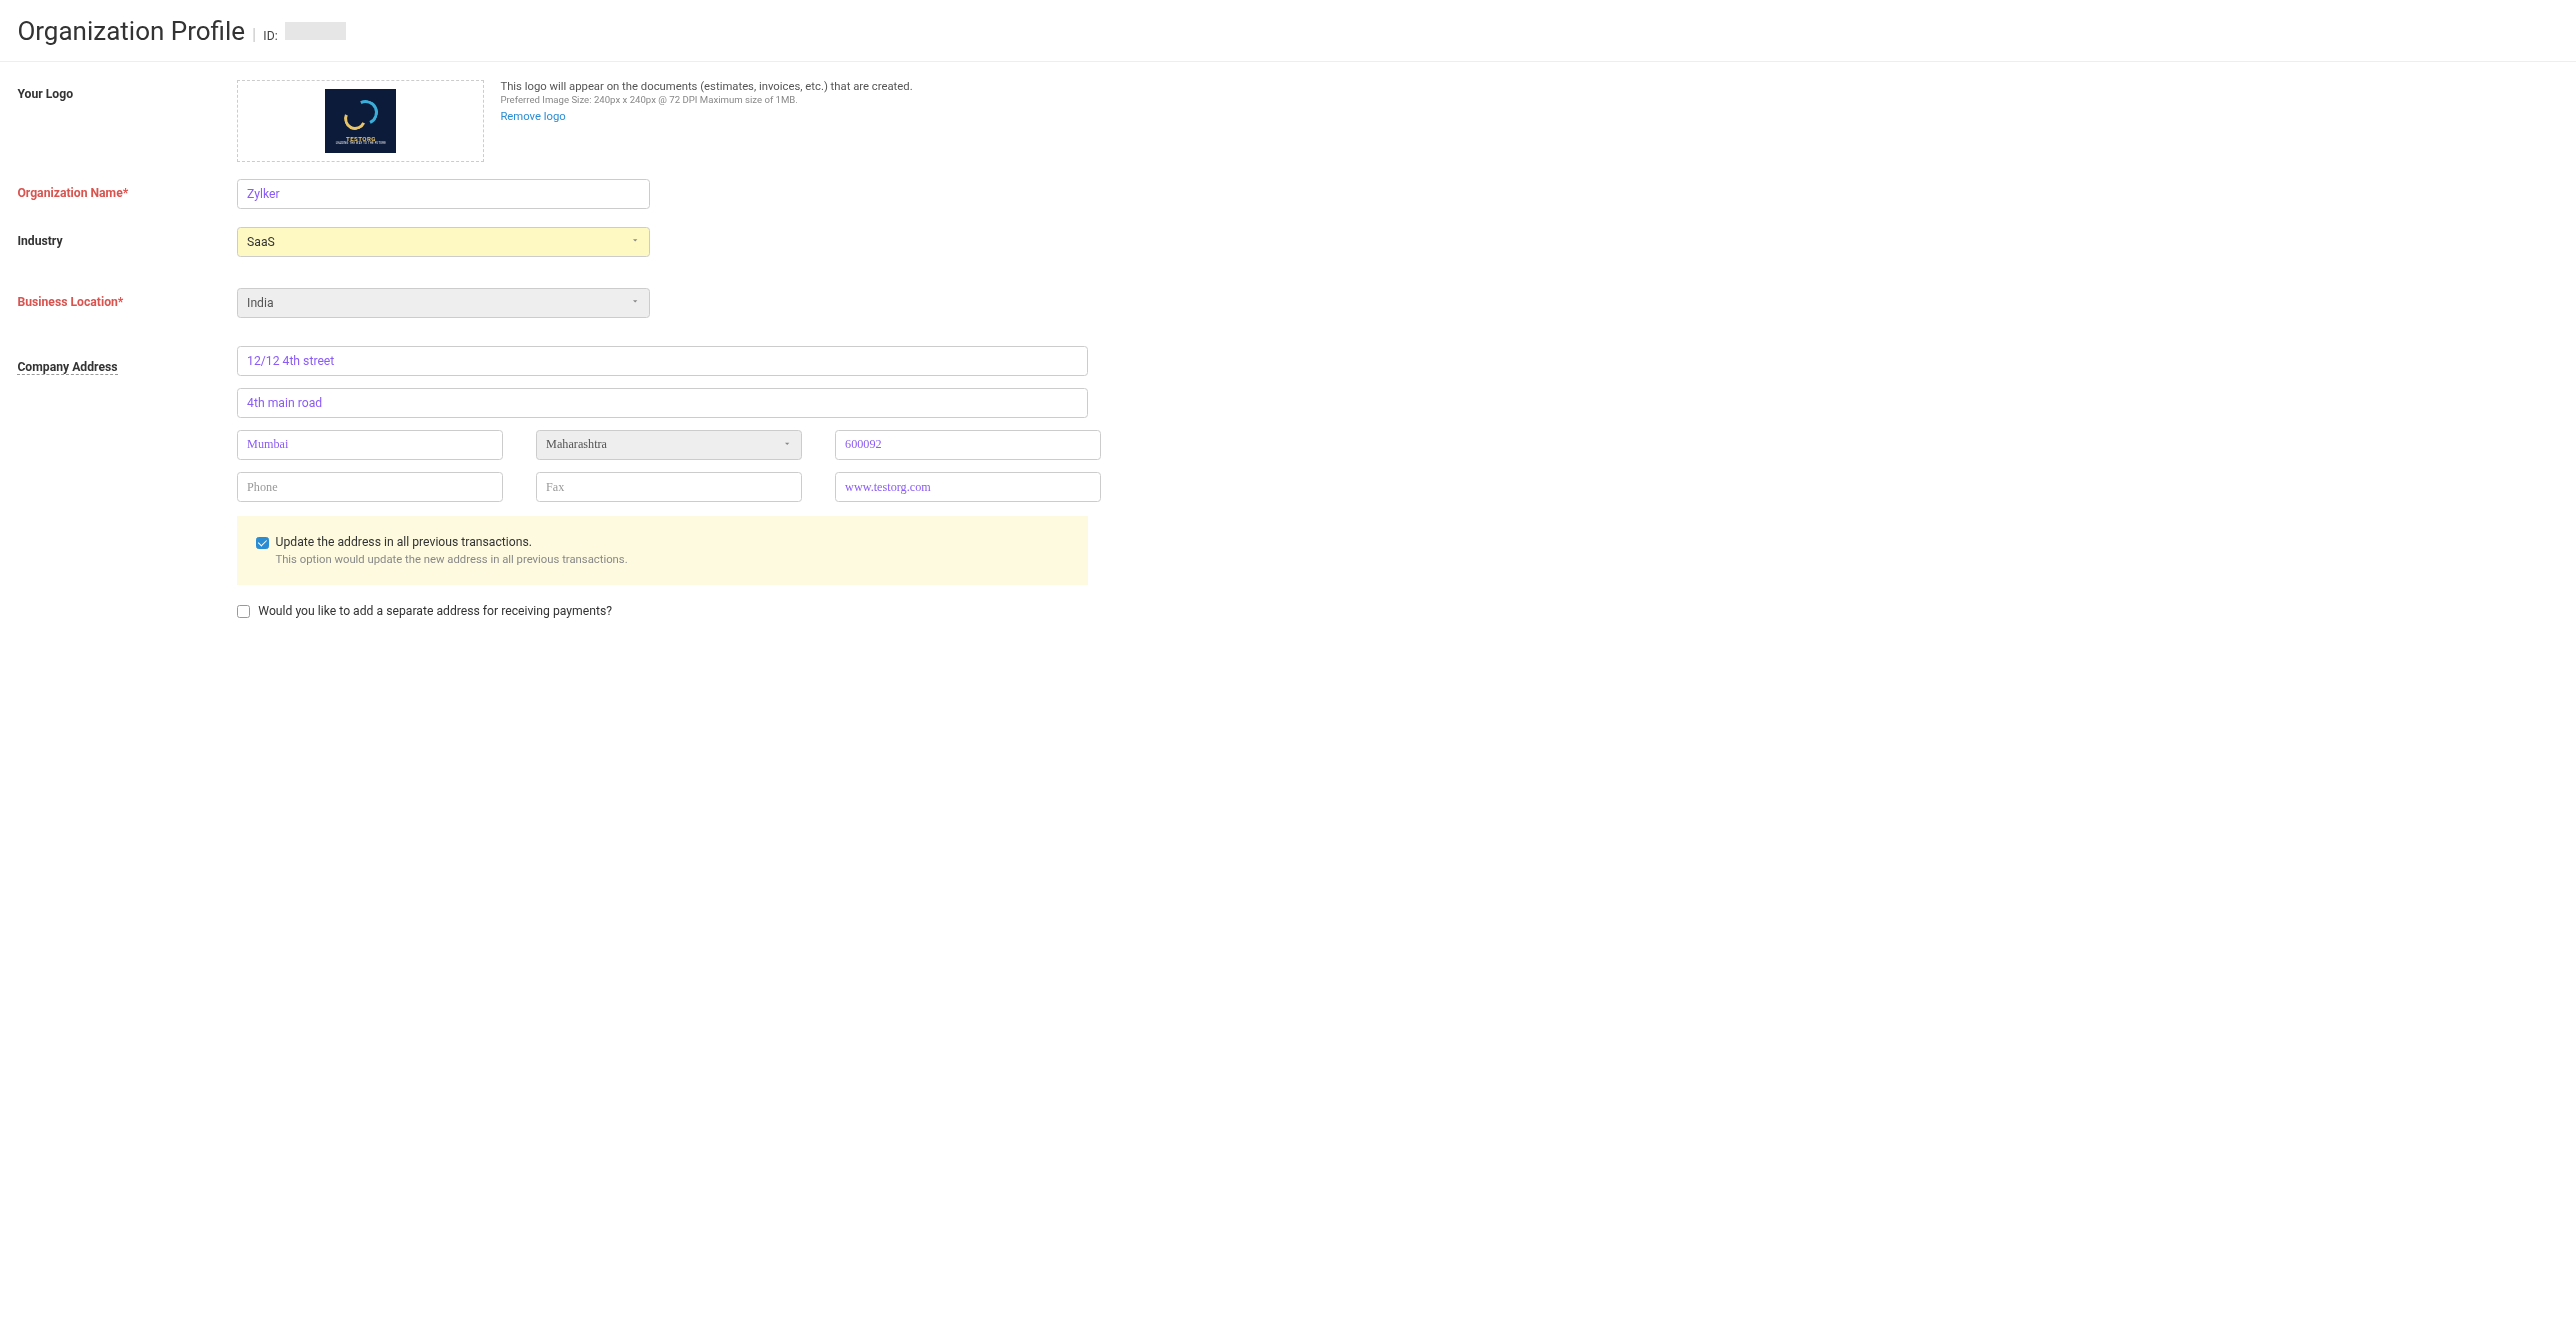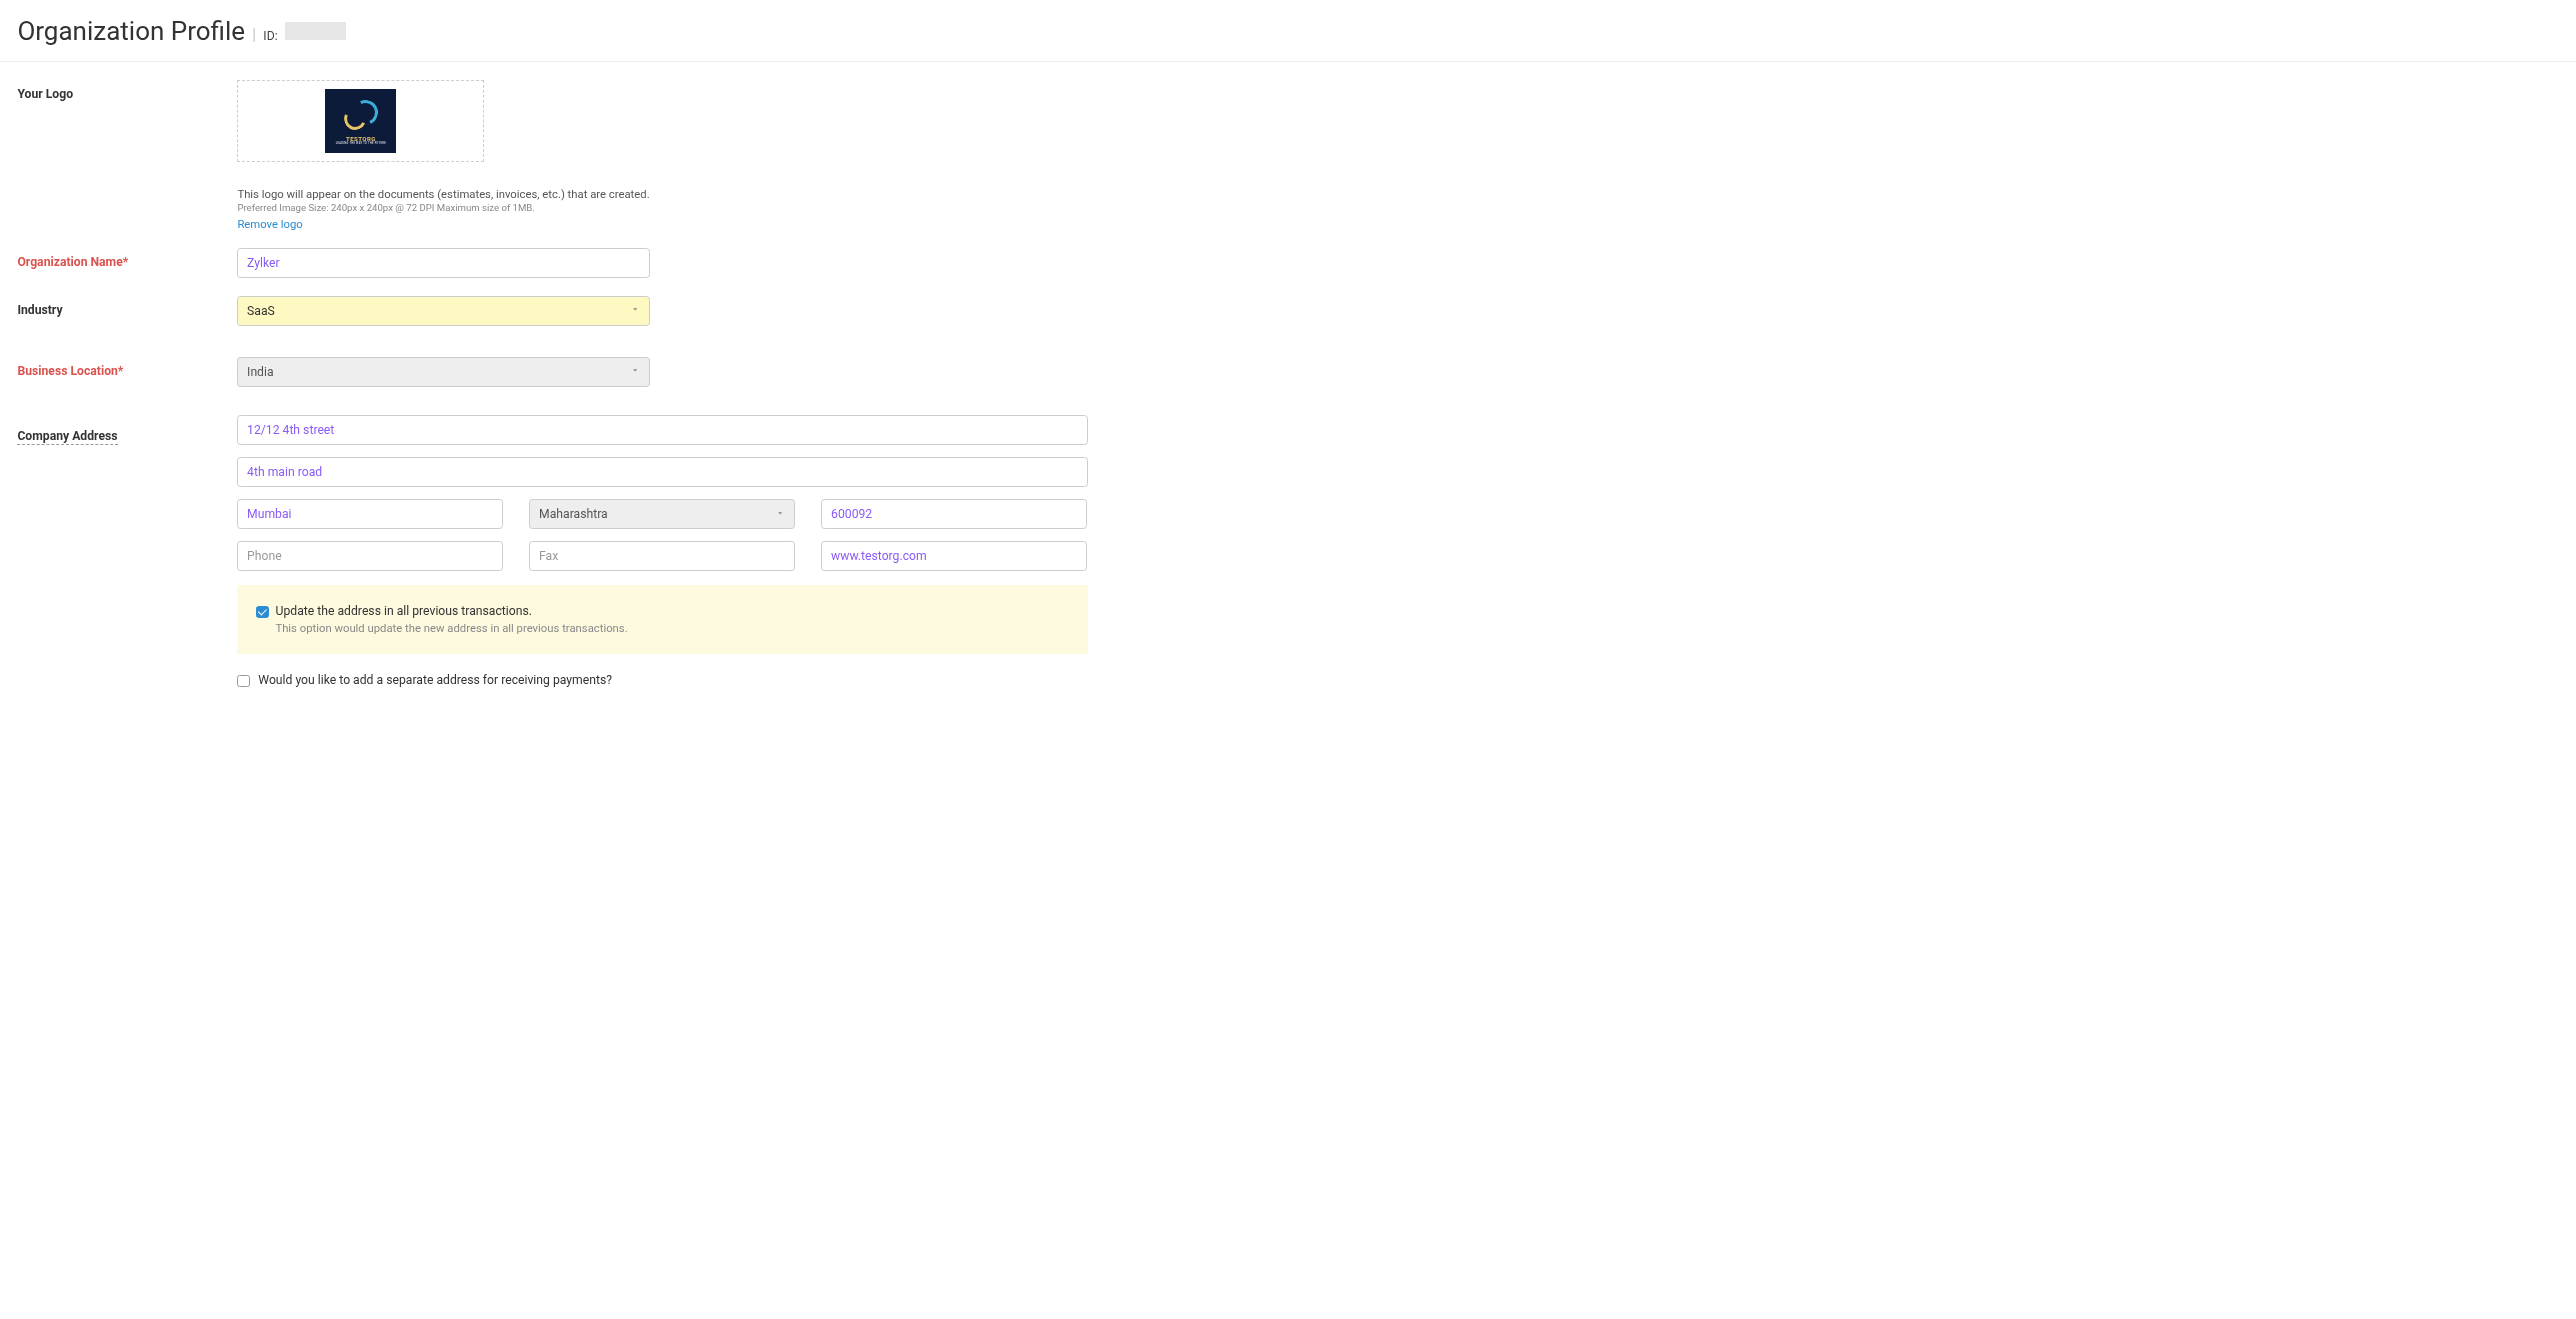--- a/index.html
+++ b/index.html
@@ -74,22 +74,21 @@
     width: 220px;
     flex-shrink: 0;
     padding-top: 7px;
   }
   .form-content {
     flex: 1;
   }
   .logo-row .form-content {
     display: flex;
     align-items: flex-start;
-    gap: 26px;
-    flex-direction: column;
+    gap: 16px;
   }
   .logo-box {
     width: 247px;
     height: 82px;
     border: 0.9px dashed #ccc;
     display: flex;
     align-items: center;
     justify-content: center;
   }
   .logo-img {
@@ -206,22 +205,23 @@
     transform: translateY(-50%);
     pointer-events: none;
   }
   .chevron svg {
     width: 10.4px;
     height: 10.4px;
     fill: #888;
   }
   .addr-row3 {
     display: flex;
-    gap: 26px;
+    gap: 33px;
     margin-top: 12.2px;
+    font-family: Liberation Serif, serif;
   }
   .addr-row3 .input-text {
     width: 266px;
   }
   .addr-row2 {
     margin-top: 12.2px;
   }
   .update-box {
     width: 851px;
     background: #fdfadf;

